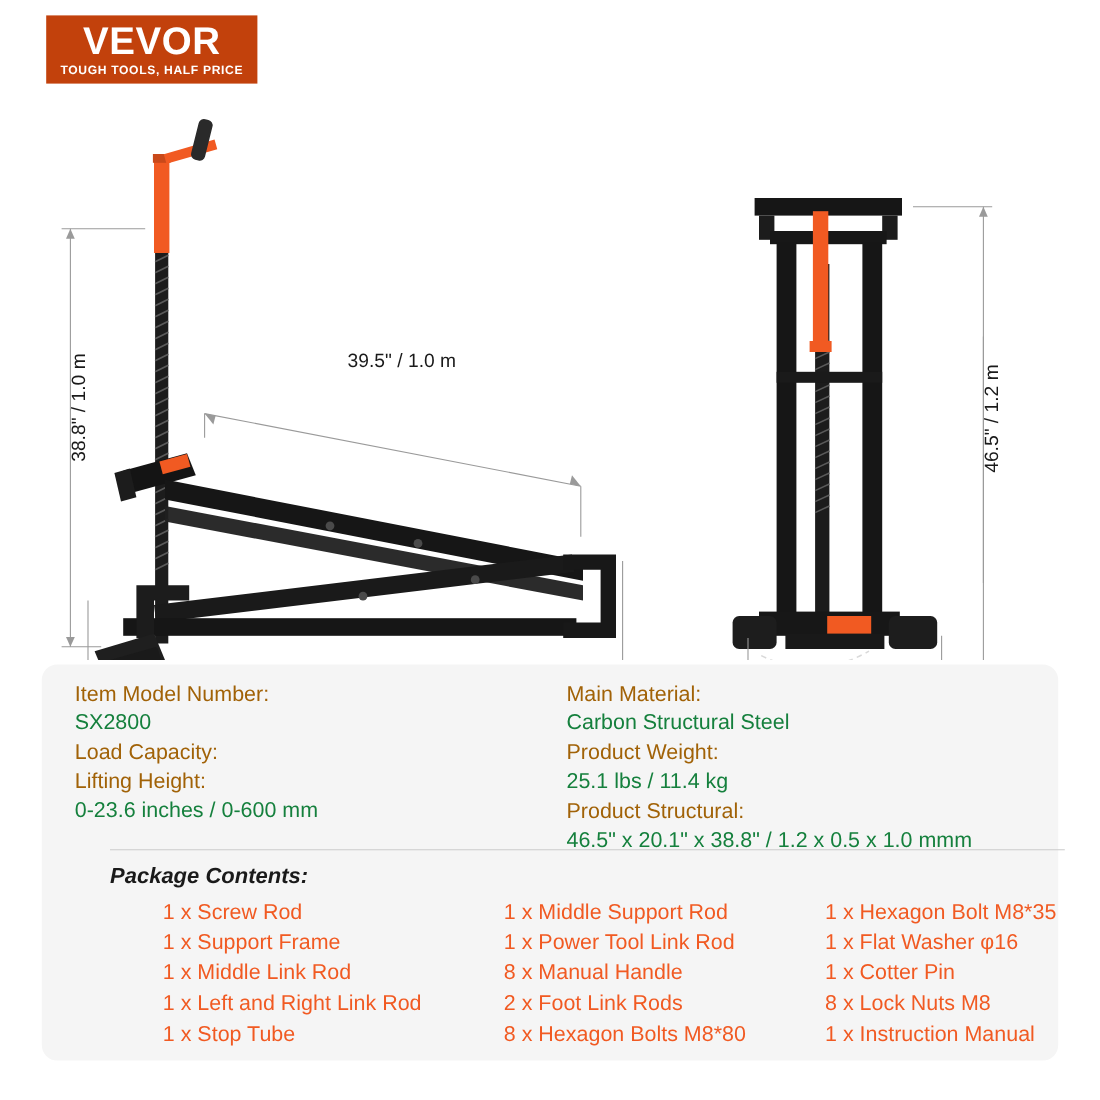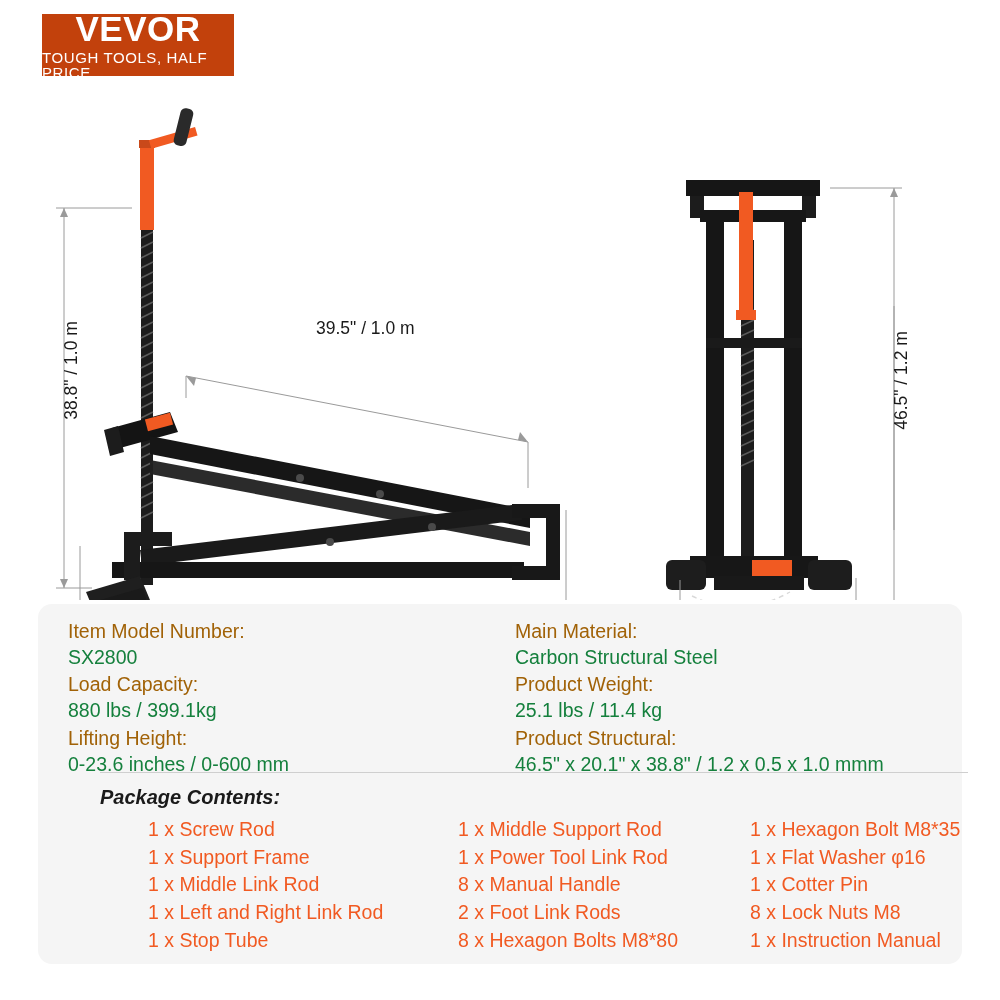--- a/index.html
+++ b/index.html
@@ -32,22 +32,22 @@
   .logo-word {
     color: #ffffff;
     font-size: 35px;
     font-weight: bold;
     letter-spacing: 0.5px;
     line-height: 1;
     font-family: "Liberation Sans", sans-serif;
   }
   .logo-tag {
     color: #ffffff;
-    font-size: 15px;
-    font-weight: normal;
+    font-size: 11px;
+    font-weight: bold;
     letter-spacing: 0.6px;
     margin-top: 4px;
     line-height: 1;
   }
 
   
   .diagram {
     position: absolute;
     left: 0;
     top: 80px;
@@ -317,21 +317,20 @@
   <div class="dim-label" style="left:700px; top:564px;">20.1" / 0.5m</div>
 </div>
 
 <div class="spec-panel">
 
   <div class="spec-grid">
     <div class="spec-col">
       <div class="spec-key">Item Model Number:</div>
       <div class="spec-val">SX2800</div>
       <div class="spec-key">Load Capacity:</div>
-      <div class="spec-val">880 lbs / 399.1kg</div>
       <div class="spec-key">Lifting Height:</div>
       <div class="spec-val">0-23.6 inches / 0-600 mm</div>
     </div>
     <div class="spec-col right">
       <div class="spec-key">Main Material:</div>
       <div class="spec-val">Carbon Structural Steel</div>
       <div class="spec-key">Product Weight:</div>
       <div class="spec-val">25.1 lbs / 11.4 kg</div>
       <div class="spec-key">Product Structural:</div>
       <div class="spec-val">46.5" x 20.1" x 38.8" / 1.2 x 0.5 x 1.0 mmm</div>

